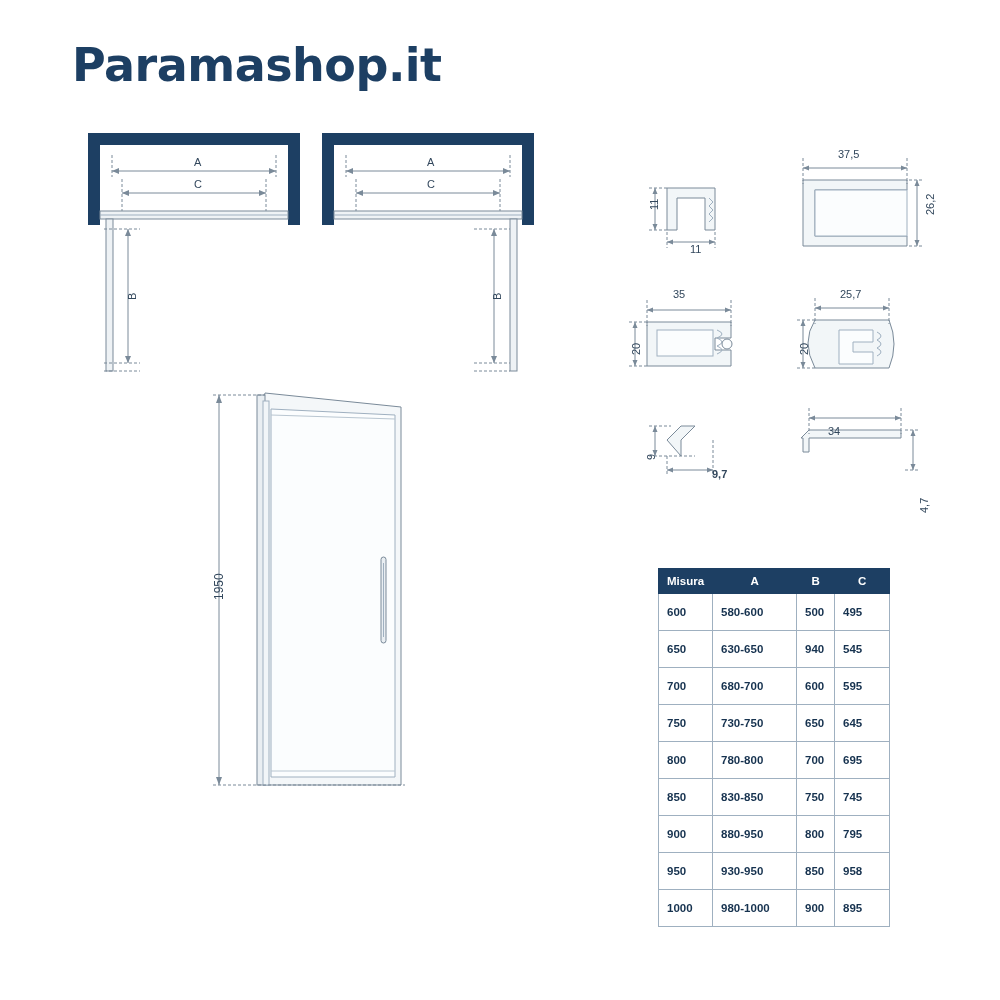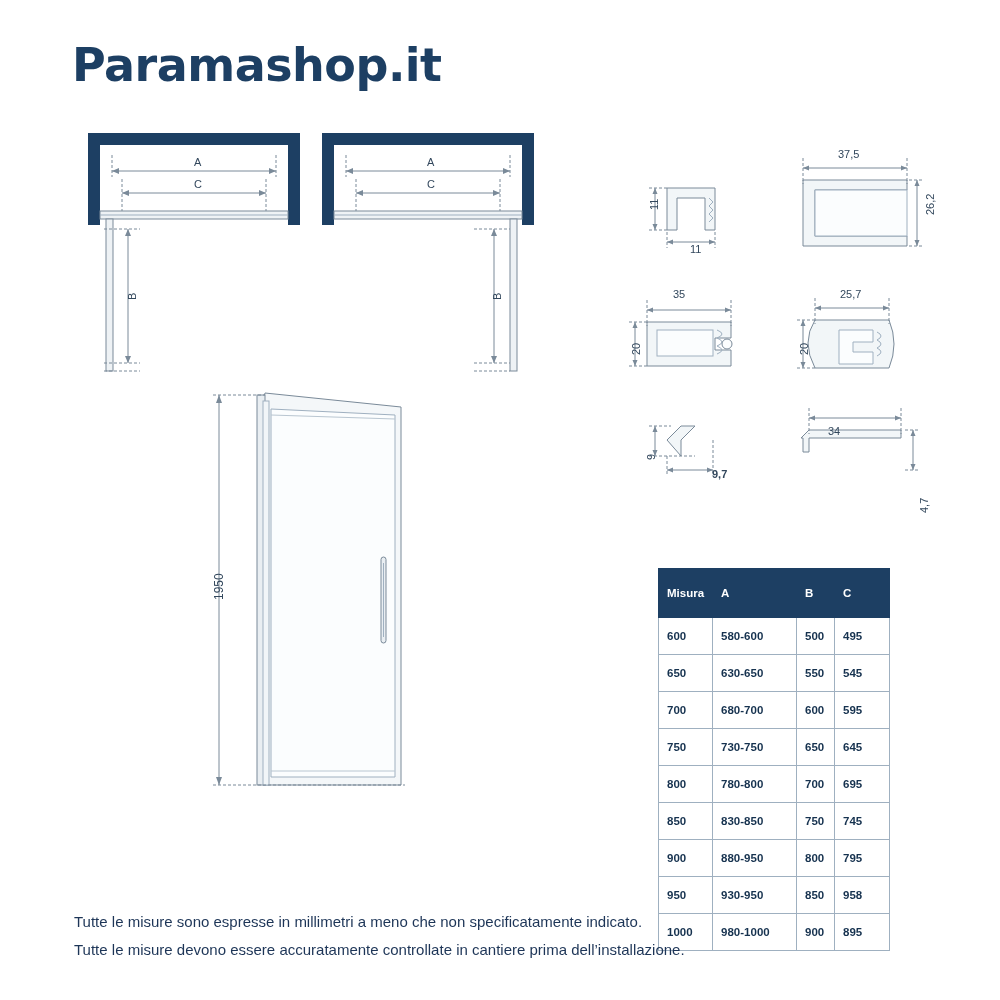--- a/index.html
+++ b/index.html
@@ -39,22 +39,22 @@
   
   .tbl{
     position:absolute;left:658px;top:568px;
     border-collapse:collapse;
     font-size:11.5px;
     color:#1d3557;
   }
   .tbl th{
     background:#1d3f63;color:#ffffff;
     font-weight:bold;
-    text-align:left;
-    padding:18px 8px;
+    text-align:center;
+    padding:6px 8px;
     border:1px solid #1d3f63;
     font-size:11.5px;
   }
   .tbl td{
     border:1px solid #9fb0c0;
     padding:12px 8px;
     font-weight:bold;
     font-size:11.5px;
     color:#16324f;
     background:#ffffff;
@@ -273,21 +273,21 @@
     <tbody>
       <tr>
         <td>600</td>
         <td>580-600</td>
         <td>500</td>
         <td>495</td>
       </tr>
       <tr>
         <td>650</td>
         <td>630-650</td>
-        <td>550</td>
+        <td>940</td>
         <td>545</td>
       </tr>
       <tr>
         <td>700</td>
         <td>680-700</td>
         <td>600</td>
         <td>595</td>
       </tr>
       <tr>
         <td>750</td>
@@ -321,18 +321,14 @@
       </tr>
       <tr>
         <td>1000</td>
         <td>980-1000</td>
         <td>900</td>
         <td>895</td>
       </tr>
     </tbody>
   </table>
 
-  <div class="notes">
-    <div>Tutte le misure sono espresse in millimetri a meno che non specificatamente indicato.</div>
-    <div>Tutte le misure devono essere accuratamente controllate in cantiere prima dell’installazione.</div>
-  </div>
 
 </div>
 
 </body></html>

